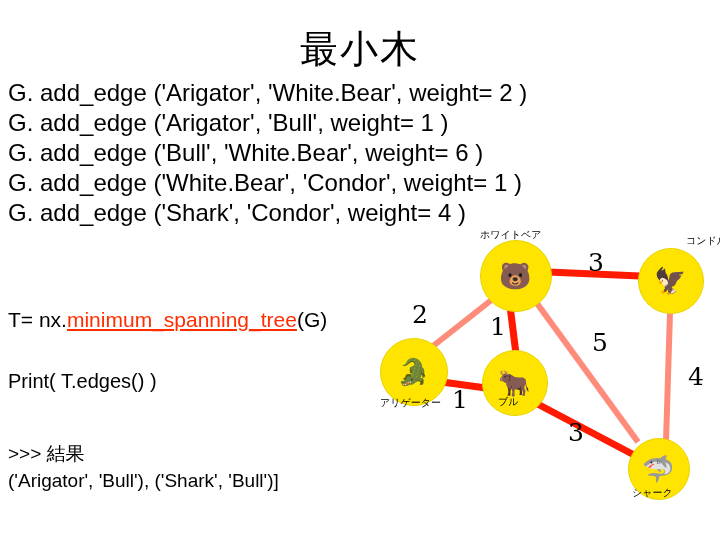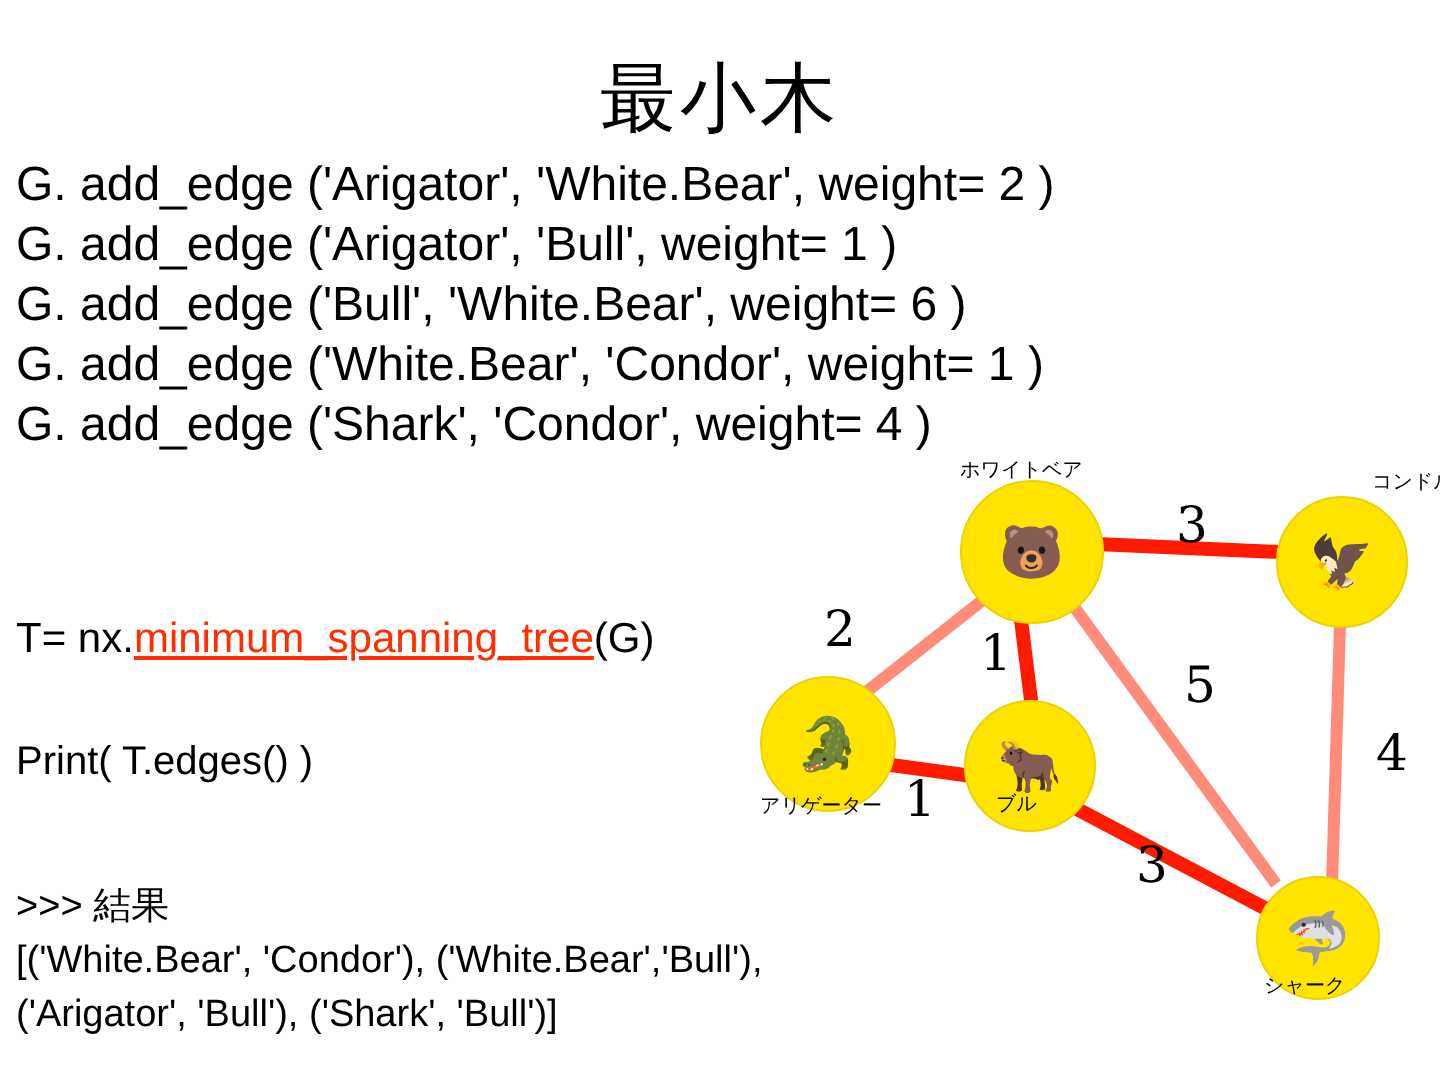--- a/index.html
+++ b/index.html
@@ -120,21 +120,20 @@
     <div class="code-line">G. add_edge ('White.Bear', 'Condor', weight= 1 )</div>
     <div class="code-line">G. add_edge ('Shark', 'Condor', weight= 4 )</div>
   </div>
 
   <div id="mst-line"><span>T= nx.</span><span class="accent">minimum_spanning_tree</span><span>(G)</span></div>
 
   <div id="print-line">Print( T.edges() )</div>
 
   <div id="result-block">
     <div>&gt;&gt;&gt; 結果</div>
-    <div>[('White.Bear', 'Condor'), ('White.Bear','Bull'),</div>
     <div>('Arigator', 'Bull'), ('Shark', 'Bull')]</div>
   </div>
 
   <div id="graph">
     <svg width="350" height="330">
 
       <line x1="178" y1="62" x2="270" y2="66" stroke="#ff1a00" stroke-width="7"></line>
 
       <line x1="58" y1="140" x2="124" y2="88" stroke="#ff8b7a" stroke-width="6"></line>
 

